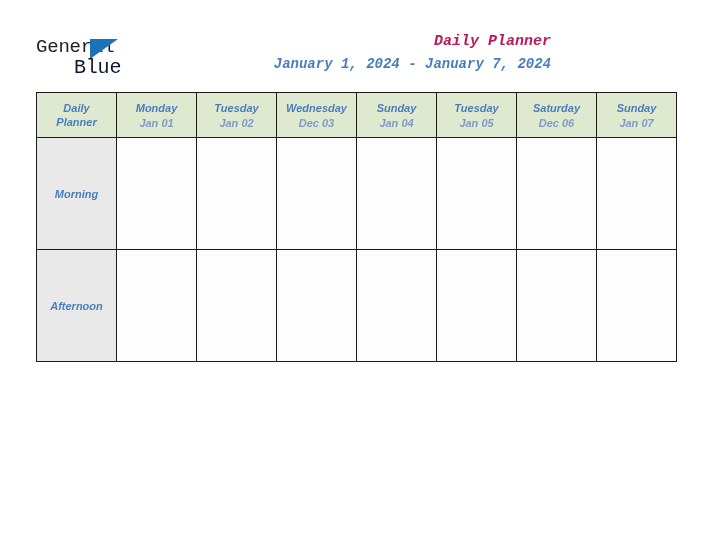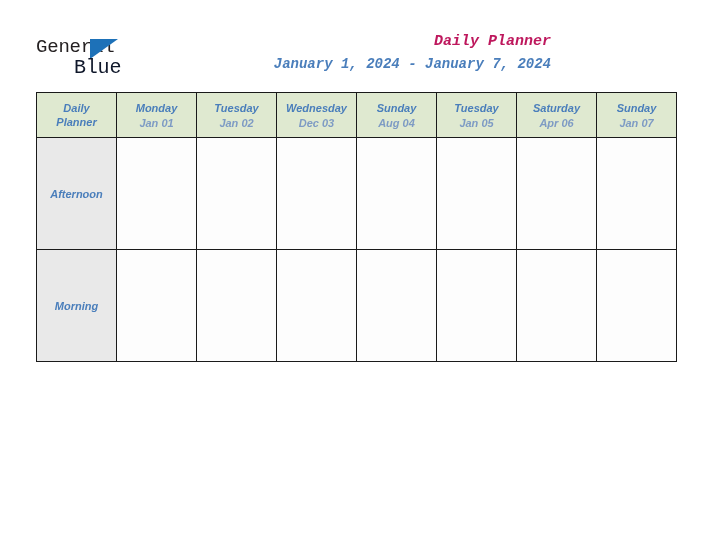--- a/index.html
+++ b/index.html
@@ -199,59 +199,59 @@
       <th>
         <div class="day-name">Tuesday</div>
         <div class="day-date">Jan 02</div>
       </th>
       <th>
         <div class="day-name">Wednesday</div>
         <div class="day-date">Dec 03</div>
       </th>
       <th>
         <div class="day-name">Sunday</div>
-        <div class="day-date">Aug 04</div>
+        <div class="day-date">Jan 04</div>
       </th>
       <th>
         <div class="day-name">Tuesday</div>
         <div class="day-date">Jan 05</div>
       </th>
       <th>
         <div class="day-name">Saturday</div>
-        <div class="day-date">Apr 06</div>
+        <div class="day-date">Dec 06</div>
       </th>
       <th>
         <div class="day-name">Sunday</div>
         <div class="day-date">Jan 07</div>
       </th>
     </tr>
   </thead>
   <tbody>
+
+    <tr class="body-row">
+      <td class="row-label-cell">
+        <div class="row-label-text">Morning</div>
+      </td>
+      <td></td>
+      <td></td>
+      <td></td>
+      <td></td>
+      <td></td>
+      <td></td>
+      <td></td>
+    </tr>
 
     <tr class="body-row">
       <td class="row-label-cell">
         <div class="row-label-text">Afternoon</div>
       </td>
       <td></td>
       <td></td>
       <td></td>
       <td></td>
       <td></td>
       <td></td>
       <td></td>
     </tr>
 
-    <tr class="body-row">
-      <td class="row-label-cell">
-        <div class="row-label-text">Morning</div>
-      </td>
-      <td></td>
-      <td></td>
-      <td></td>
-      <td></td>
-      <td></td>
-      <td></td>
-      <td></td>
-    </tr>
-
 
   </tbody>
 </table>
 
 </body></html>

